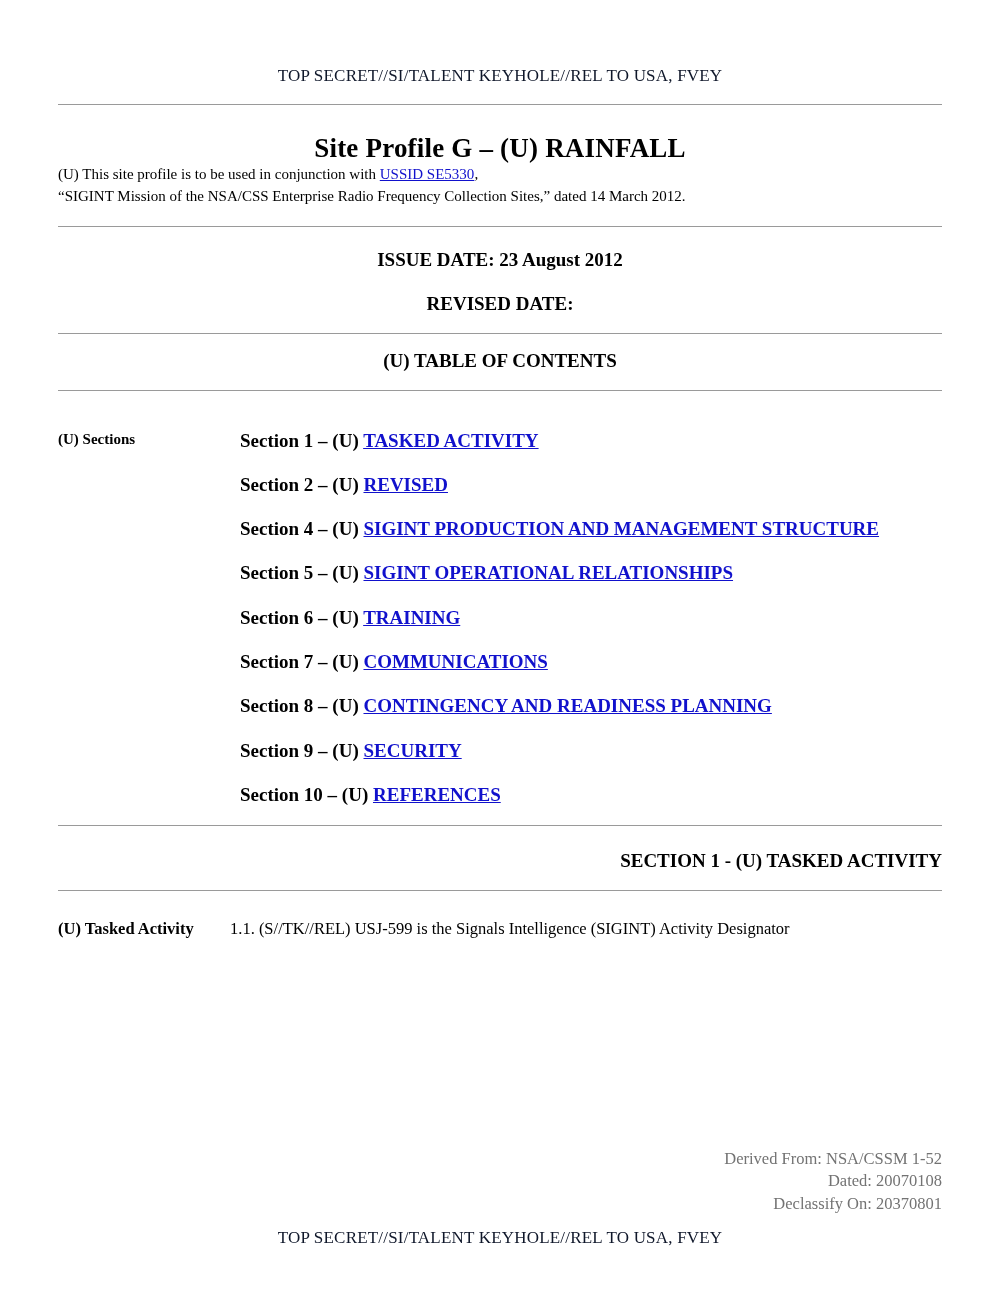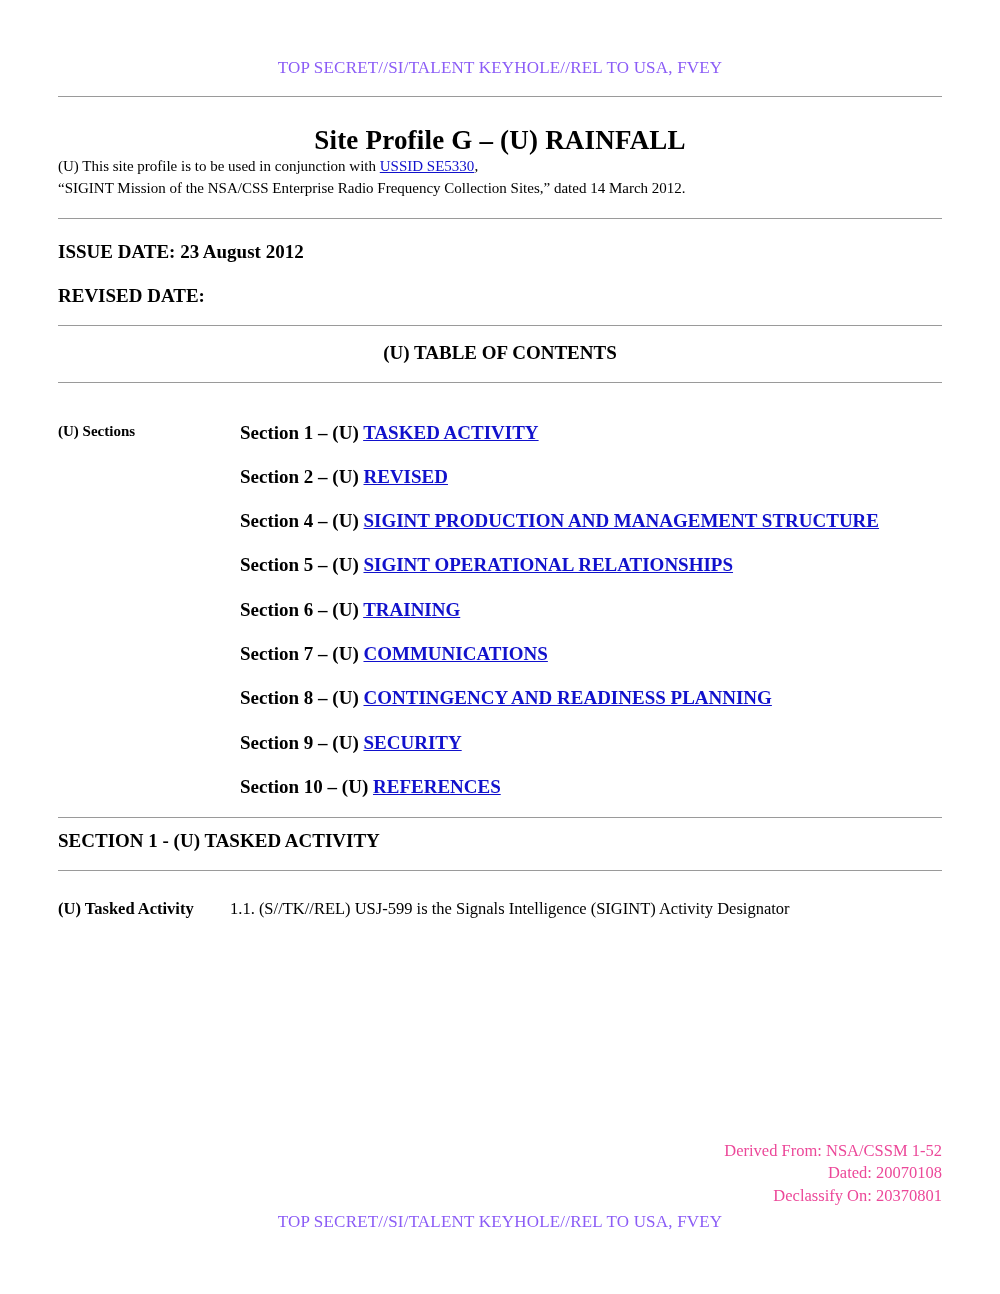--- a/index.html
+++ b/index.html
@@ -15,25 +15,26 @@
     position: relative;
   }
   .page {
     width: 1000px;
     height: 1294px;
     box-sizing: border-box;
     padding: 0 58px;
     position: relative;
   }
   .classification {
-    color: #8b5cf6;
+    color: #0f172a;
     font-family: "Liberation Serif", serif;
     font-size: 17px;
     text-align: center;
     letter-spacing: 0.2px;
+    margin-top: 8px;
   }
   .class-top {
     padding-top: 58px;
   }
   hr.rule {
     border: none;
     border-top: 1px solid #9a9a9a;
     margin: 18px 0 0 0;
     height: 0;
   }
@@ -47,21 +48,21 @@
   .subtitle {
     font-size: 15px;
     line-height: 1.45;
   }
   .subtitle a {
     color: #1111cc;
     text-decoration: underline;
   }
   .rule-gap-1 { margin-top: 34px; }
   .dates {
-    text-align: left;
+    text-align: center;
   }
   .issue-date {
     font-size: 19px;
     font-weight: bold;
     margin-top: 22px;
   }
   .revised-date {
     font-size: 19px;
     font-weight: bold;
     margin-top: 22px;
@@ -94,42 +95,42 @@
     margin-bottom: 20px;
     line-height: 1.28;
   }
   .toc-item:last-child { margin-bottom: 0; }
   .toc-item a {
     color: #1111cc;
     text-decoration: underline;
   }
   .rule-gap-4 { margin-top: 26px; }
   .section-head {
-    text-align: left;
-    font-size: 19px;
-    font-weight: bold;
-    margin-top: 12px;
+    text-align: right;
+    font-size: 19px;
+    font-weight: bold;
+    margin-top: 24px;
   }
   .rule-gap-5 { margin-top: 22px; }
   .body-para {
     margin-top: 26px;
     font-size: 16.5px;
     line-height: 1.4;
   }
   .body-label {
     font-weight: bold;
     display: inline-block;
     width: 172px;
   }
   .derived {
     position: absolute;
     right: 58px;
     top: 1140px;
     text-align: right;
-    color: #ec4899;
+    color: #737373;
     font-size: 16.5px;
     line-height: 1.35;
   }
   .class-bottom {
     position: absolute;
     left: 0;
     right: 0;
     top: 1212px;
   }
 </style>

